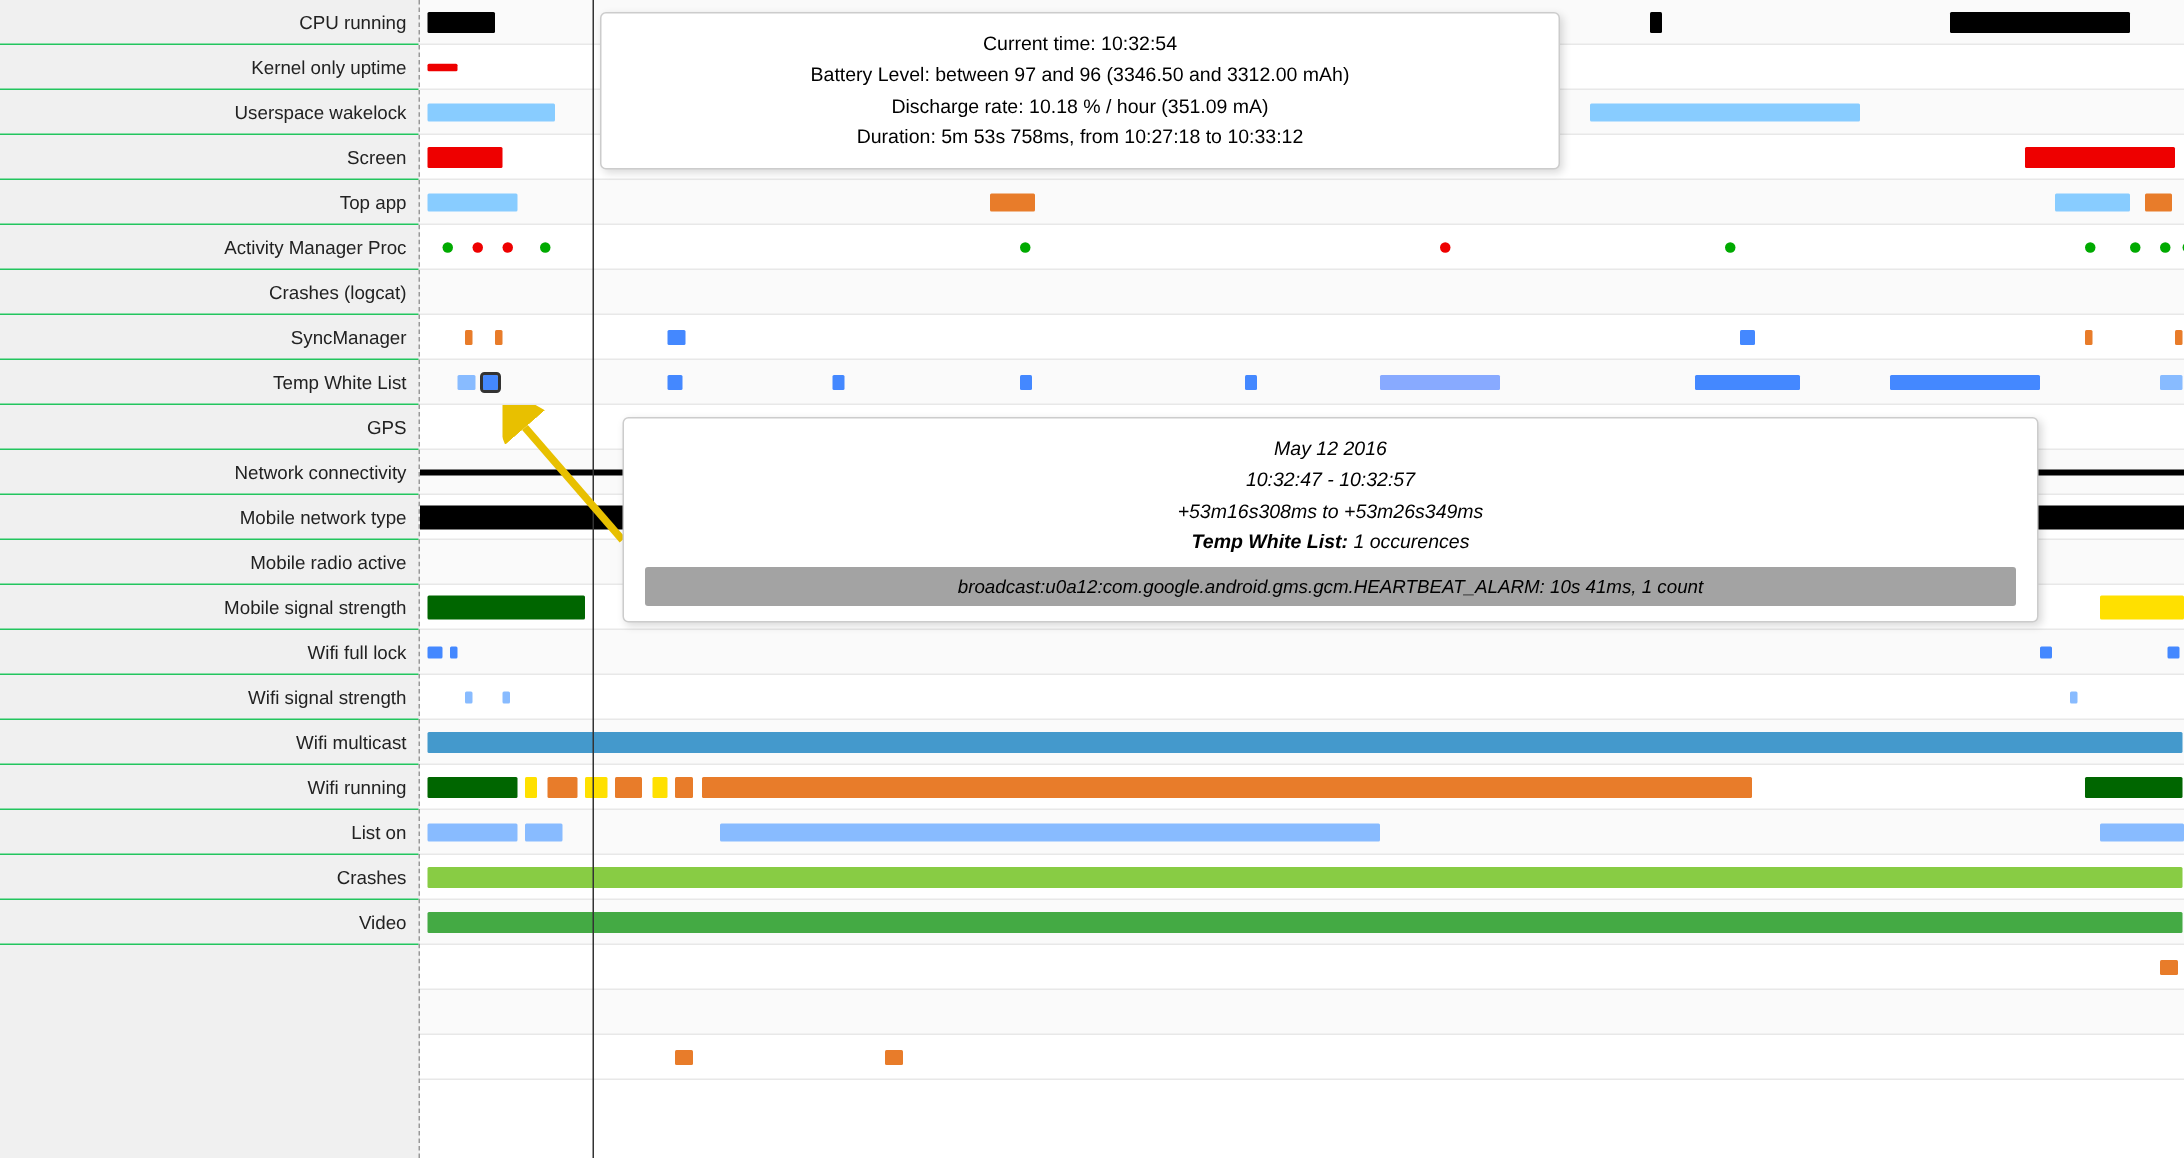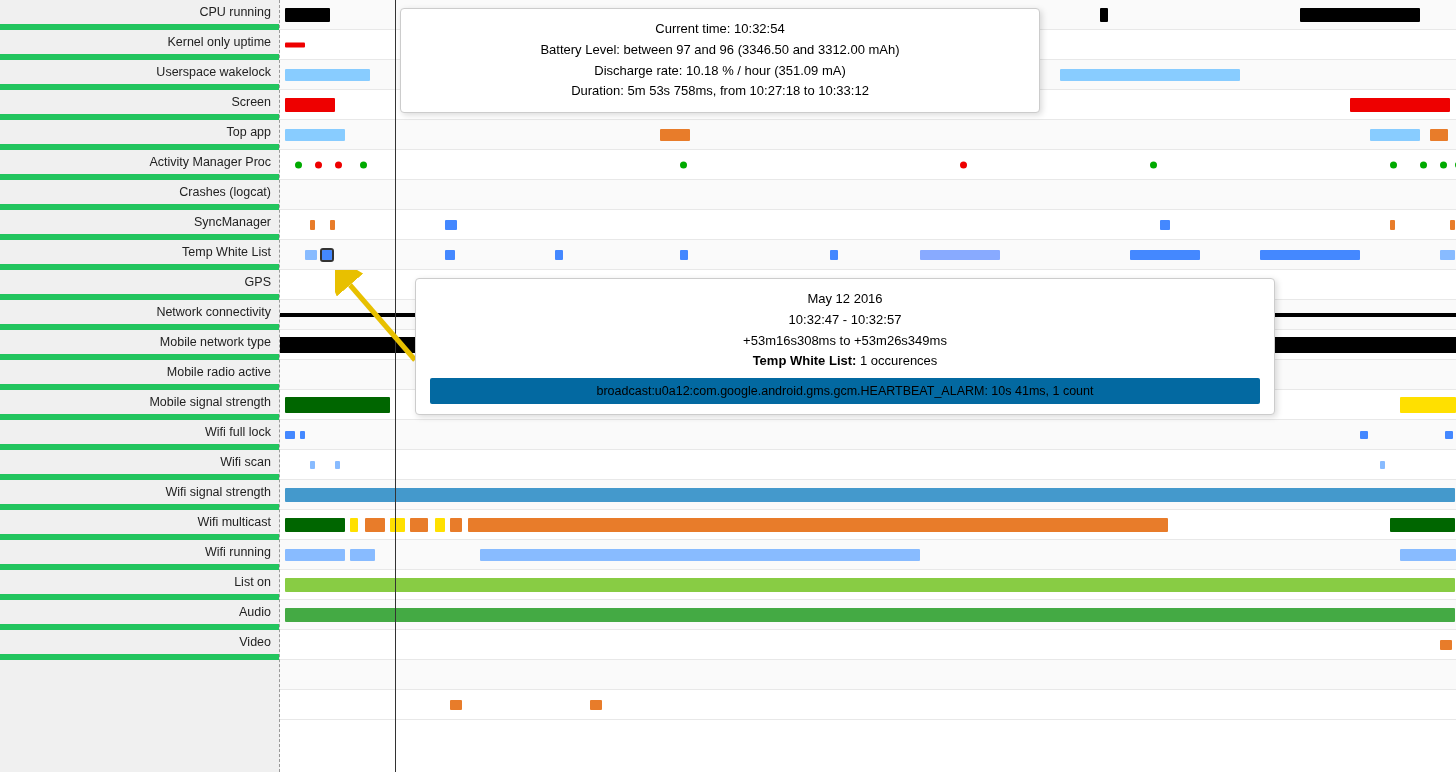--- a/index.html
+++ b/index.html
@@ -28,21 +28,21 @@
       border-right: 1px dashed #999;
       background: #f0f0f0;
       position: relative;
       z-index: 2;
     }
 
     .row {
       display: flex;
       align-items: center;
       height: 30px;
-      border-bottom: 6px solid #22c55e;
+      border-bottom: 1px solid #22c55e;
       position: relative;
     }
 
     .row-label {
       text-align: right;
       padding-right: 8px;
       width: 100%;
       font-size: 12.5px;
       color: #222;
       white-space: nowrap;
@@ -90,21 +90,21 @@
       line-height: 1.6;
       z-index: 100;
       box-shadow: 2px 2px 6px rgba(0,0,0,0.15);
     }
 
     .tooltip-box .bold {
       font-weight: bold;
     }
 
     .highlight-line {
-      background: #0369a1;
+      background: #a3a3a3;
       padding: 3px 6px;
       border-radius: 2px;
       font-size: 12.5px;
       margin-top: 6px;
     }
 
     
     .dot {
       position: absolute;
       width: 7px;
@@ -175,36 +175,33 @@
       <div class="row">
         <span class="row-label">Mobile radio active</span>
       </div>
       <div class="row">
         <span class="row-label">Mobile signal strength</span>
       </div>
       <div class="row">
         <span class="row-label">Wifi full lock</span>
       </div>
       <div class="row">
-        <span class="row-label">Wifi scan</span>
-      </div>
-      <div class="row">
         <span class="row-label">Wifi signal strength</span>
       </div>
       <div class="row">
         <span class="row-label">Wifi multicast</span>
       </div>
       <div class="row">
         <span class="row-label">Wifi running</span>
       </div>
       <div class="row">
         <span class="row-label">List on</span>
       </div>
       <div class="row">
-        <span class="row-label">Audio</span>
+        <span class="row-label">Crashes</span>
       </div>
       <div class="row">
         <span class="row-label">Video</span>
       </div>
     </div>
 
   <div class="timeline-column" id="timeline-col">
   <div class="timeline-row">
         <div class="bar" style="left: 5px; width: 45px; height: 14px; background: rgb(0, 0, 0);"></div>
         <div class="bar" style="left: 470px; width: 18px; height: 14px; background: rgb(0, 0, 0);"></div>
@@ -322,21 +319,21 @@
         <div class="bar" style="left: 170px; width: 12px; height: 10px; background: rgb(232, 124, 42);"></div>
         <div class="bar" style="left: 310px; width: 12px; height: 10px; background: rgb(232, 124, 42);"></div>
       </div>
       <div class="vline" style="left: 115px;"></div>
       <div class="tooltip-box" style="left: 120px; top: 8px; width: 640px;">
         <div>Current time: 10:32:54</div>
         <div>Battery Level: between 97 and 96 (3346.50 and 3312.00 mAh)</div>
         <div>Discharge rate: 10.18 % / hour (351.09 mA)</div>
         <div>Duration: 5m 53s 758ms, from 10:27:18 to 10:33:12</div>
       </div>
-      <div class="tooltip-box" style="left: 135px; top: 278px; width: 860px;">
+      <div class="tooltip-box" style="left: 135px; top: 278px; width: 944px; font-style: italic;">
         <div>May 12 2016</div>
         <div>10:32:47 - 10:32:57</div>
         <div>+53m16s308ms to +53m26s349ms</div>
         <div><span class="bold">Temp White List:</span> 1 occurences</div>
         <div class="highlight-line">broadcast:u0a12:com.google.android.gms.gcm.HEARTBEAT_ALARM: 10s 41ms, 1 count</div>
       </div>
       <div class="arrow-container" style="left: 55px; top: 270px;"><svg width="90" height="100">
           <defs>
             <marker id="arrowhead" markerWidth="10" markerHeight="7" refX="0" refY="3.5" orient="auto">
               <polygon points="0 0, 10 3.5, 0 7" fill="#e8c000"></polygon>

